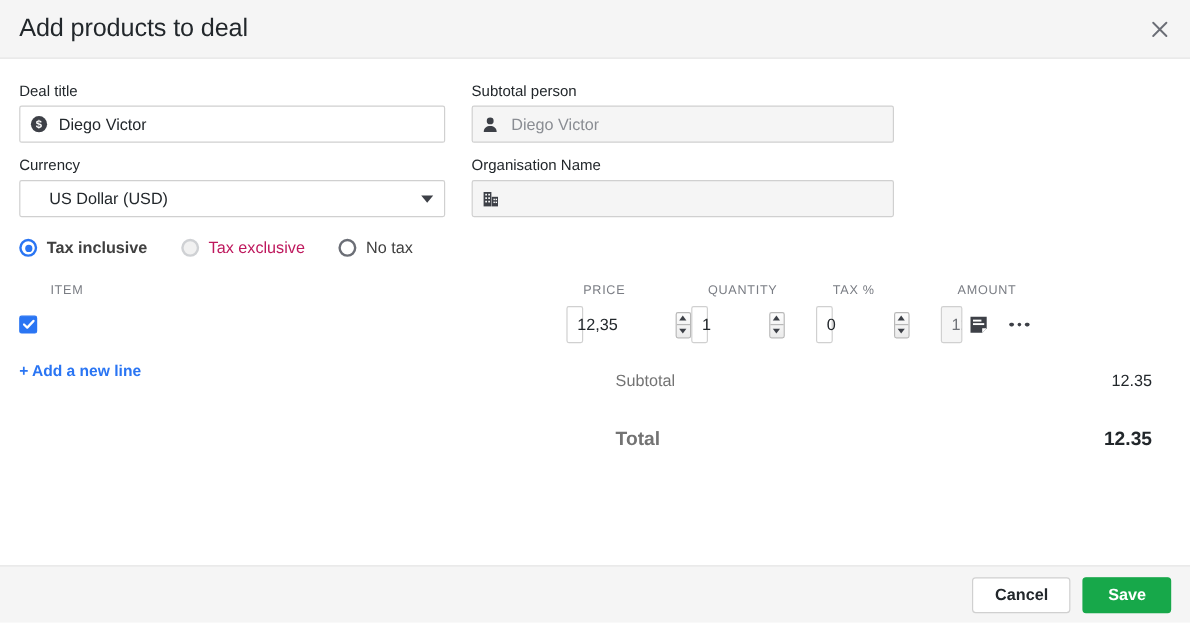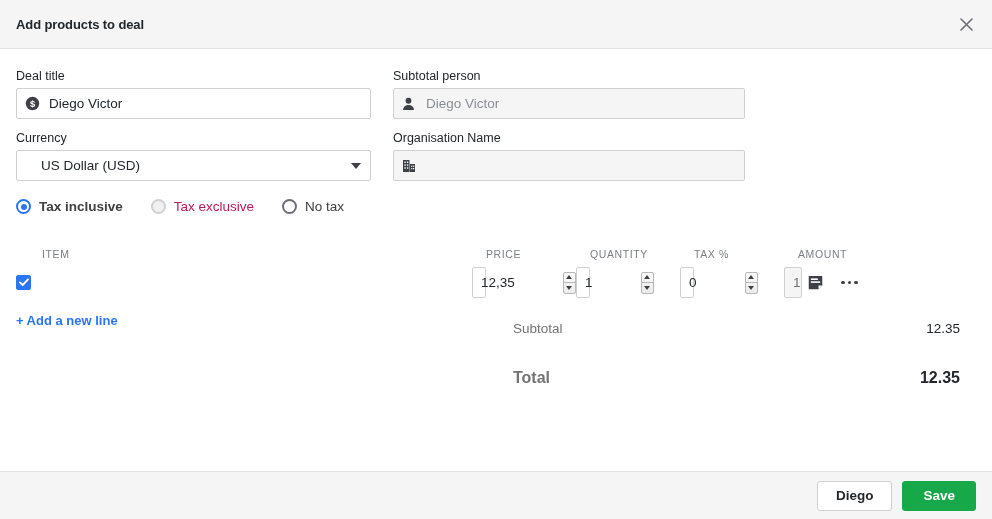--- a/index.html
+++ b/index.html
@@ -26,22 +26,22 @@
     height: 49px;
     min-height: 49px;
     background: #f5f5f5;
     border-bottom: 1px solid #e0e0e0;
     display: flex;
     align-items: center;
     padding: 0 16px;
     position: relative;
   }
   .dialog-title {
-    font-size: 13px;
-    font-weight: bold;
+    font-size: 21px;
+    font-weight: normal;
     color: #22272b;
     letter-spacing: -0.1px;
   }
   .close-btn {
     position: absolute;
     right: 12px;
     top: 50%;
     transform: translateY(-50%);
     width: 28px; height: 28px;
     display: flex; align-items: center; justify-content: center;
@@ -186,21 +186,20 @@
     display: grid;
     grid-template-columns: 26px 430px 14px 90px 14px 90px 14px 90px 14px 118px 1fr;
     align-items: center;
   }
   .col-head {
     font-size: 10.5px;
     letter-spacing: 0.6px;
     color: #7a7d84;
     text-transform: uppercase;
     padding-bottom: 7px;
-    margin-top: 12px;
   }
 
   .checkbox {
     width: 15px; height: 15px;
     background: #2a75f3;
     border: 1px solid #2a75f3;
     border-radius: 2px;
     display: flex;
     align-items: center;
     justify-content: center;
@@ -558,17 +557,17 @@
       </div>
       <div class="total-line grand">
         <span class="total-label">Total</span>
         <span class="total-value">12.35</span>
       </div>
     </div>
 
   </div>
 
   <div class="dialog-footer">
-    <button class="btn btn-cancel">Diego</button>
+    <button class="btn btn-cancel">Cancel</button>
     <button class="btn btn-save">Save</button>
   </div>
 
 </div>
 
 </body></html>

